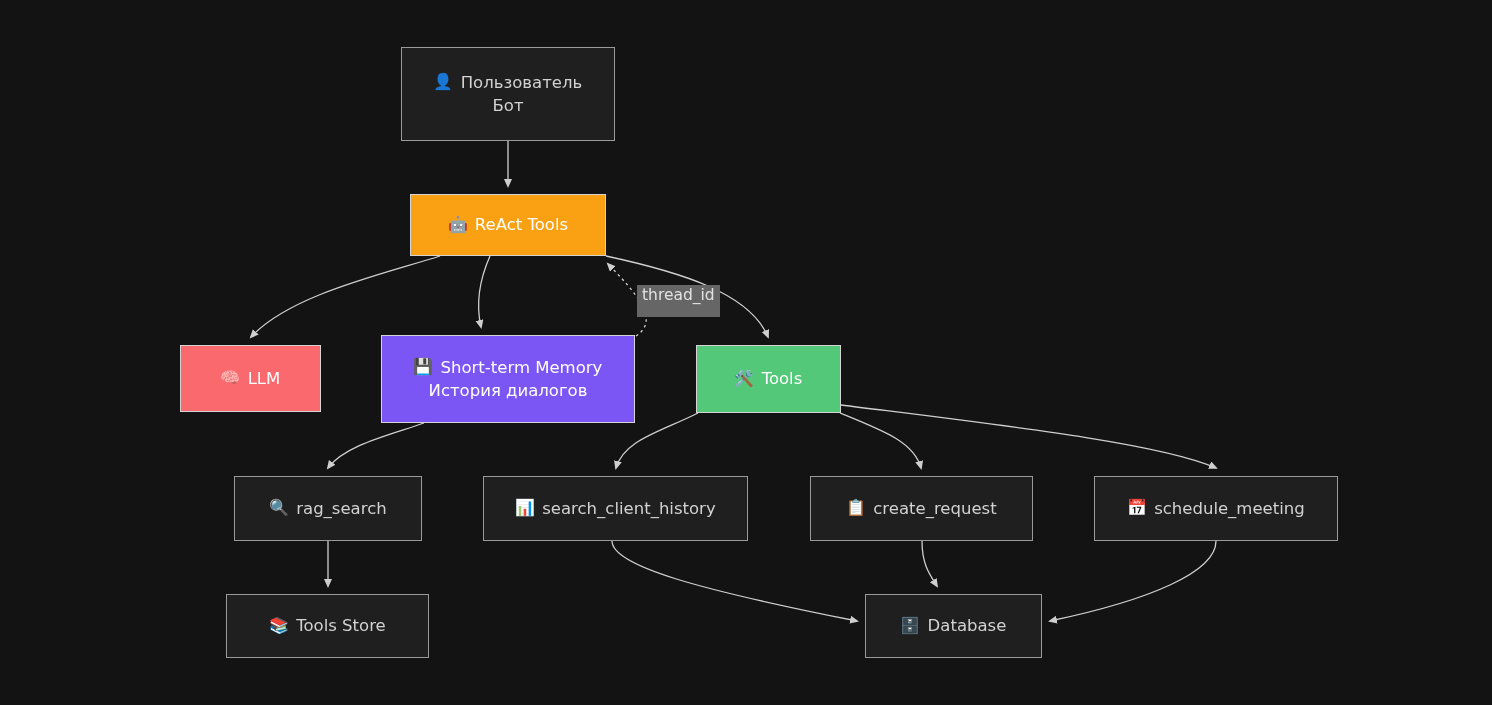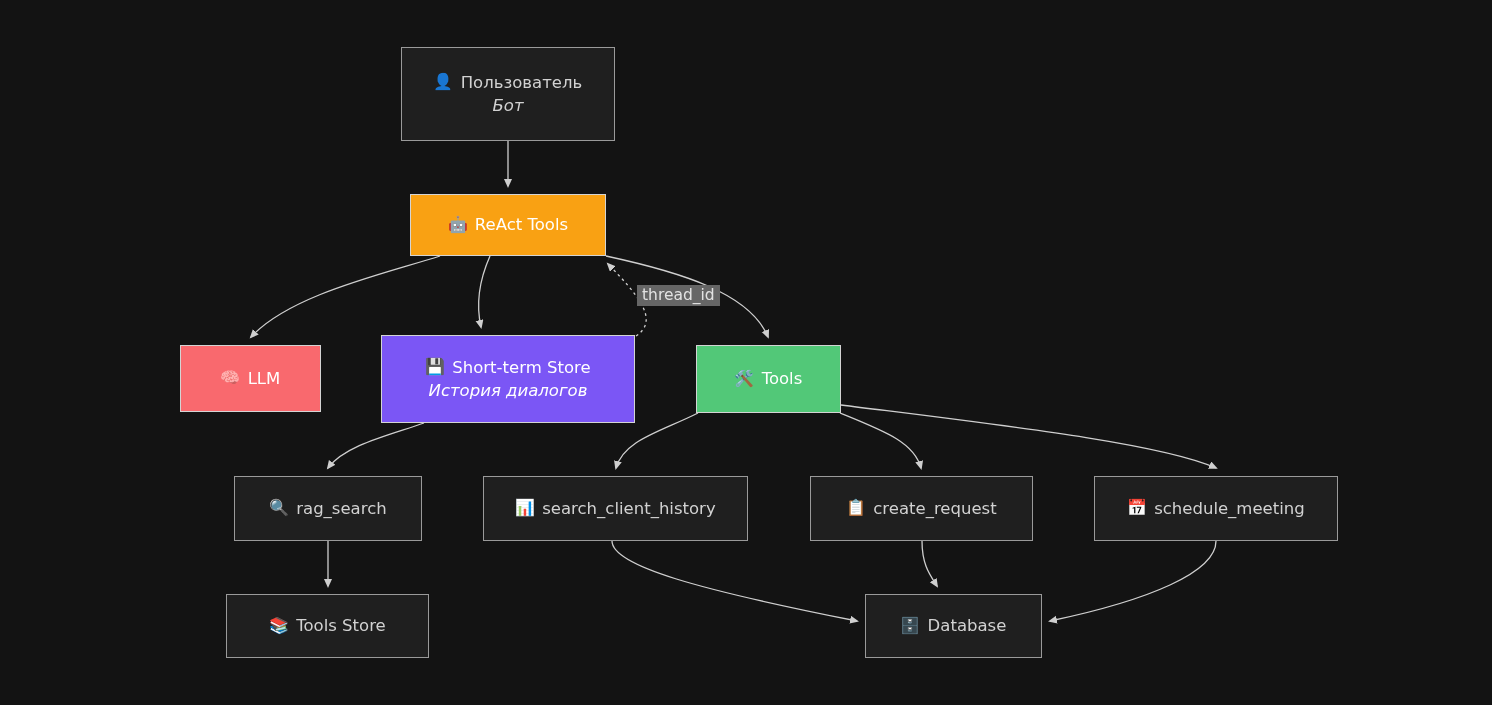--- a/index.html
+++ b/index.html
@@ -40,21 +40,20 @@
     z-index: 2;
   }
   .node .line1 {
     display: flex;
     align-items: center;
     justify-content: center;
     white-space: nowrap;
   }
   .node .line2 {
     white-space: nowrap;
-    font-style: italic;
   }
   .emoji {
     font-family: "DejaVu Sans", sans-serif;
     margin-right: 7px;
     font-size: 16px;
     line-height: 1;
     display: inline-block;
   }
   .node-plain {
     background: #1f1f1f;
@@ -63,21 +62,21 @@
   }
   .node-accent {
     color: #ffffff;
     font-size: 16.5px;
   }
   .edge-label {
     position: absolute;
     background: #666666;
     color: #e2e2e2;
     font-size: 15.5px;
-    padding: 1px 5px 2px 5px;
+    padding: 1px 5px 13px 5px;
     white-space: nowrap;
     z-index: 3;
     font-family: "DejaVu Sans", "Liberation Sans", sans-serif;
   }
 </style>
 </head>
 <body>
 
 <div id="canvas">
 
@@ -135,21 +134,21 @@
   <div class="node node-accent" id="node-llm" style="left: 180px; top: 345px; width: 141px; height: 67px; background: rgb(249, 105, 110); border-color: rgb(212, 212, 212); color: rgb(255, 255, 255);">
     <div class="line1">
       <span class="emoji">🧠</span>
       <span>LLM</span>
     </div>
   </div>
 
   <div class="node node-accent" id="node-short-term-memory" style="left: 381px; top: 335px; width: 254px; height: 88px; background: rgb(123, 86, 245); border-color: rgb(212, 212, 212); color: rgb(255, 255, 255);">
     <div class="line1">
       <span class="emoji">💾</span>
-      <span>Short-term Store</span>
+      <span>Short-term Memory</span>
     </div>
     <div class="line2">История диалогов</div>
   </div>
 
   <div class="node node-accent" id="node-tools" style="left: 696px; top: 345px; width: 145px; height: 68px; background: rgb(82, 200, 120); border-color: rgb(212, 212, 212); color: rgb(255, 255, 255);">
     <div class="line1">
       <span class="emoji">🛠️</span>
       <span>Tools</span>
     </div>
   </div>

